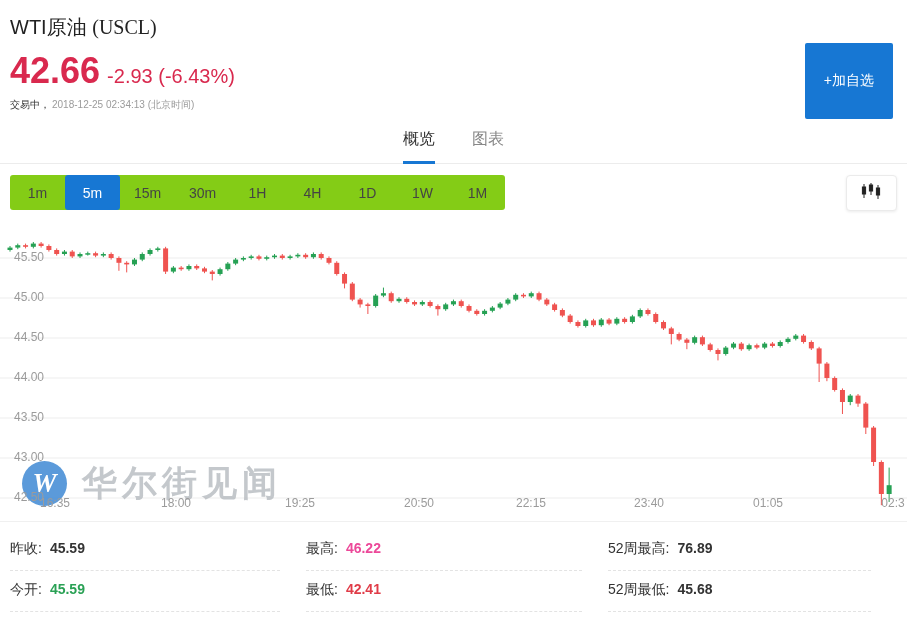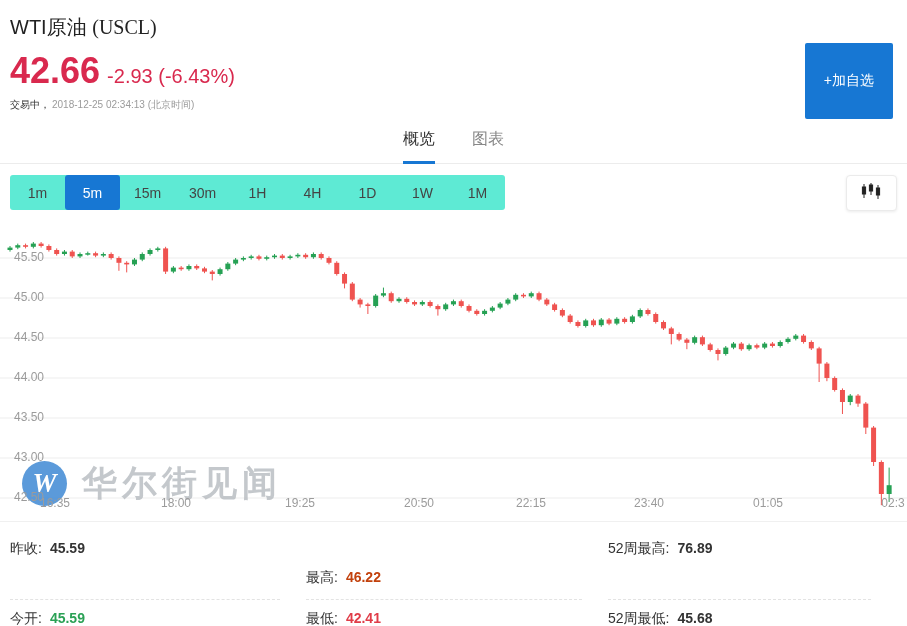--- a/index.html
+++ b/index.html
@@ -13,21 +13,21 @@
   .change{font-size:20px;color:#d9294e;margin-left:7px;}
   .status-row{margin-top:9px;font-size:10px;}
   .status{color:#333;}
   .timestamp{color:#9b9b9b;margin-left:2px;}
   .add-btn{position:absolute;top:43px;right:14px;background:#1777d3;color:#fff;
            font-size:14px;padding:29px 19px;border:none;border-radius:2px;cursor:pointer;}
   .tabs{margin-top:17px;display:flex;gap:37px;border-bottom:1px solid #ececec;justify-content:center;}
   .tab{font-size:16px;padding-bottom:11px;cursor:pointer;color:#888;}
   .tab.active{color:#333;font-weight:500;border-bottom:3px solid #1777d3;margin-bottom:-1px;}
   .toolbar{margin:11px 10px 0 10px;position:relative;height:35px;}
-  .intervals{display:inline-flex;background:#5eead4;border-radius:3px;height:35px;}
+  .intervals{display:inline-flex;background:#84cc16;border-radius:3px;height:35px;}
   .interval-btn{width:55px;font-size:14px;color:#444;display:flex;align-items:center;
                 justify-content:center;cursor:pointer;border-radius:3px;}
   .interval-btn.active{background:#1777d3;color:#fff;}
   .charttype-btn{position:absolute;right:0;top:0;width:49px;height:34px;background:#fff;
                  border:1px solid #ebebeb;border-radius:4px;box-shadow:0 1px 3px rgba(0,0,0,.08);
                  display:flex;align-items:center;justify-content:center;cursor:pointer;}
   .chart{position:relative;margin-top:18px;height:293px;border-bottom:1px solid #f0f0f0;}
   .chart svg{position:absolute;left:0;top:0;}
   .ylabel{position:absolute;left:14px;font-size:12px;color:#9b9b9b;z-index:3;}
   .xlabel{position:absolute;top:268px;font-size:12px;color:#9b9b9b;transform:translateX(-50%);z-index:3;}
@@ -352,21 +352,21 @@
   </div>
 
 <div class="stats" id="stats">
     <div class="stats-row">
       <div class="stat-cell">
         <span class="stat-label">昨收:</span>
         <span class="stat-value" style="color: rgb(51, 51, 51);">45.59</span>
       </div>
       <div class="stat-cell">
         <span class="stat-label">最高:</span>
-        <span class="stat-value" style="color: #c2410c; margin-top: 29px;">46.22</span>
+        <span class="stat-value" style="color: #ec4899;">46.22</span>
       </div>
       <div class="stat-cell">
         <span class="stat-label">52周最高:</span>
         <span class="stat-value" style="color: rgb(51, 51, 51);">76.89</span>
       </div>
     </div>
     <div class="stats-row">
       <div class="stat-cell">
         <span class="stat-label">今开:</span>
         <span class="stat-value" style="color: rgb(42, 161, 85);">45.59</span>

